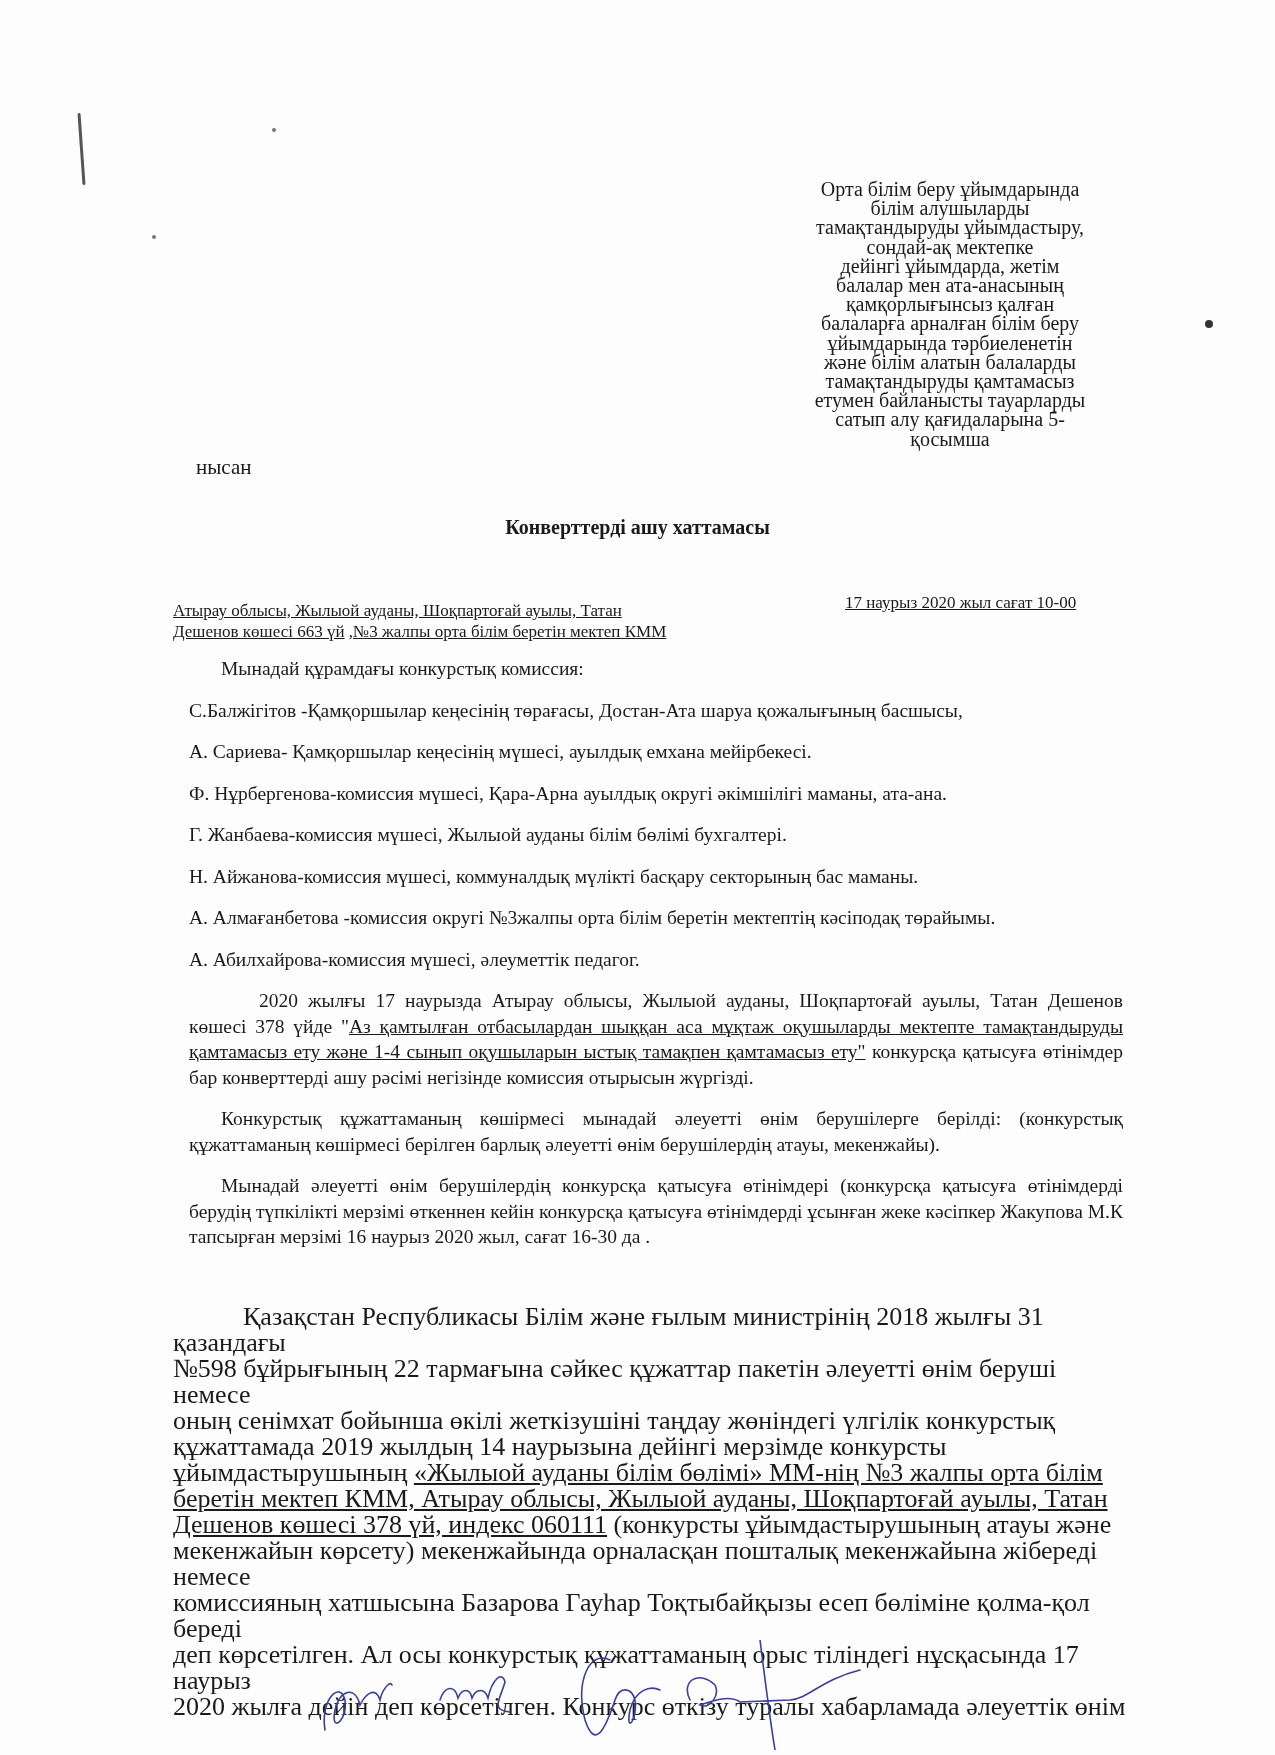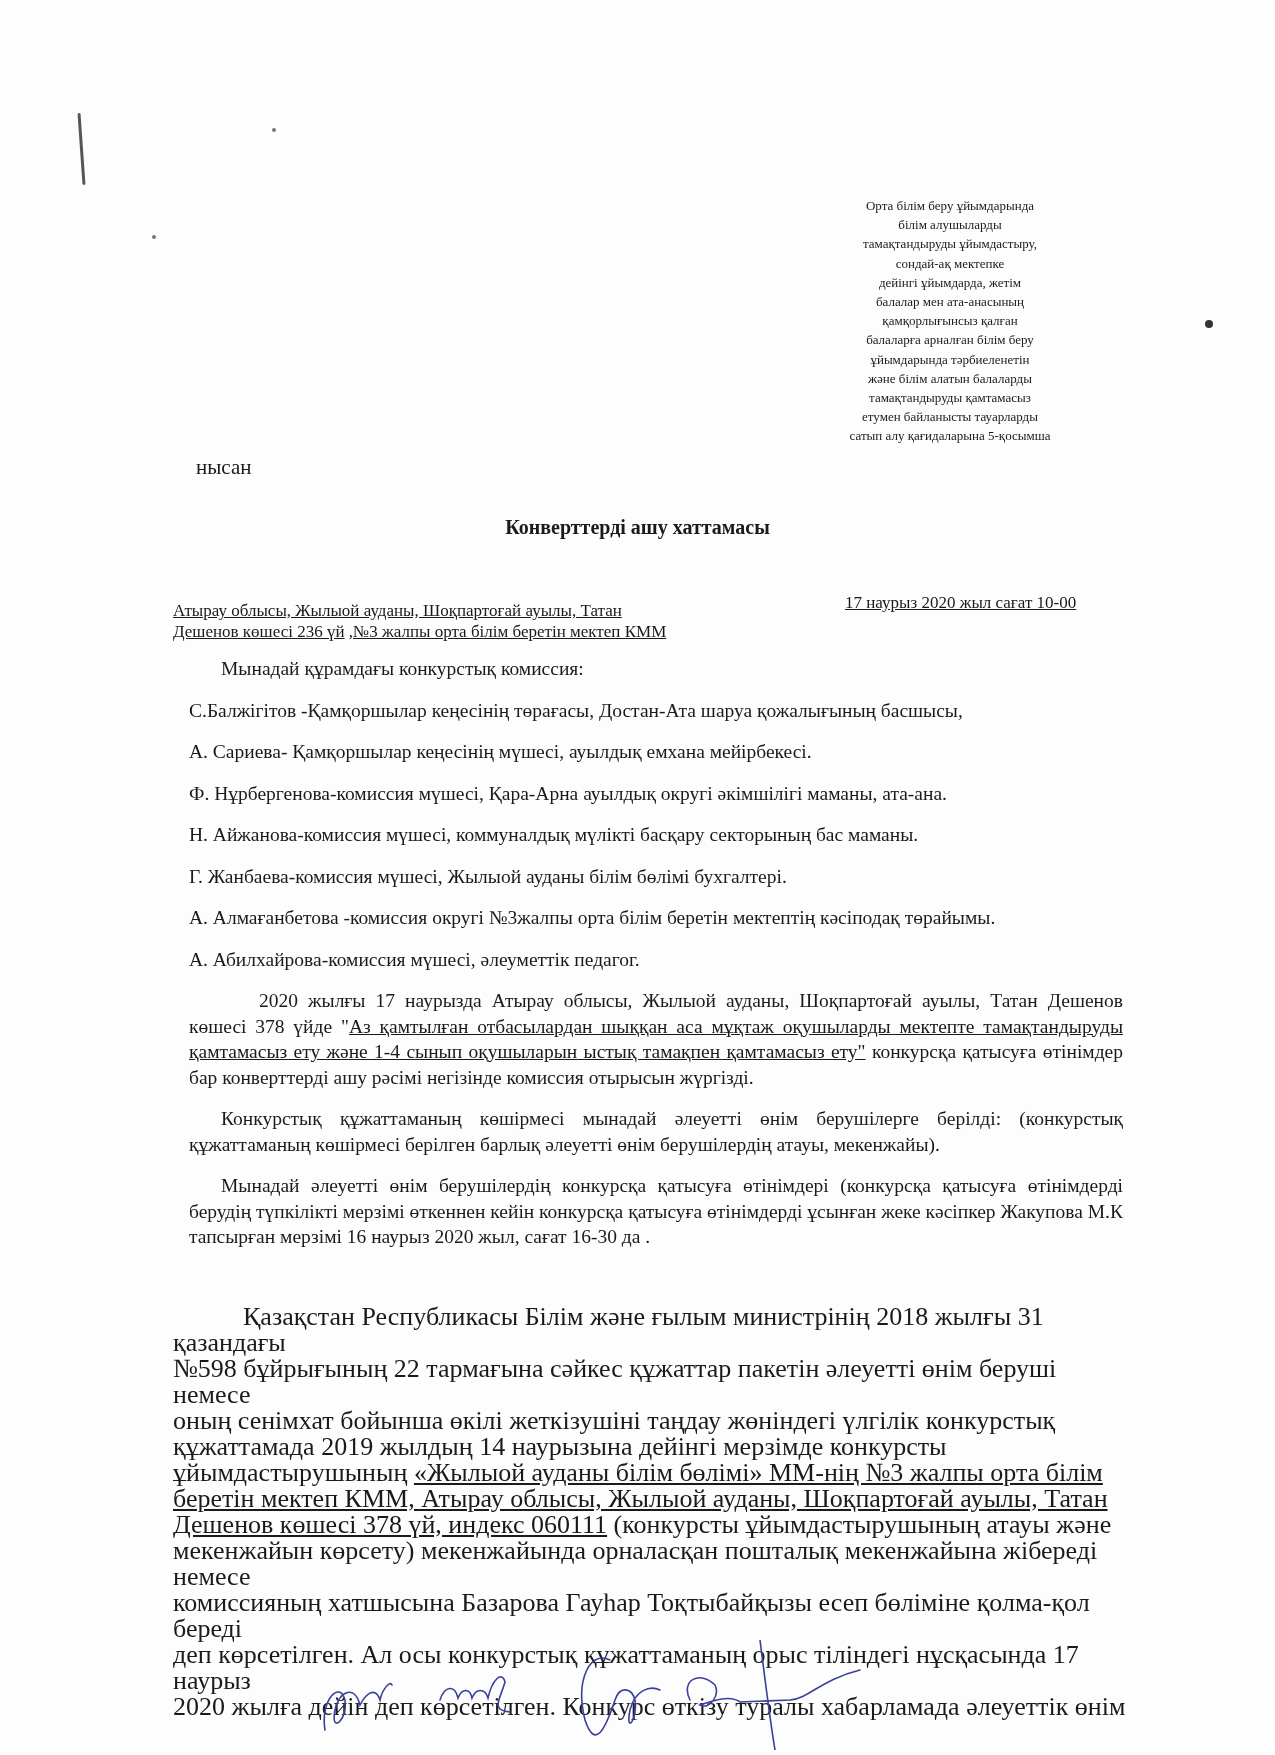--- a/index.html
+++ b/index.html
@@ -4,22 +4,22 @@
   <style>
     html, body { margin: 0; padding: 0; }
     body {
       width: 1275px; height: 1755px; background: #fdfdfd; position: relative; overflow: hidden;
       font-family: "Liberation Serif", "DejaVu Serif", serif; color: #1a1a1a;
     }
     .mark-line { position: absolute; left: 80px; top: 113px; width: 3px; height: 72px; background: #555; transform: rotate(-4deg); border-radius: 2px; }
     .dot { position: absolute; width: 4px; height: 4px; background: #777; border-radius: 50%; }
     .dot.big { width: 8px; height: 8px; background: #333; }
     .header-block {
-      position: absolute; left: 800px; top: 196px; width: 300px;
-      text-align: center; font-size: 13px; line-height: 19.2px;
+      position: absolute; left: 800px; top: 180px; width: 300px;
+      text-align: center; font-size: 20px; line-height: 19.2px;
     }
     .nysan { position: absolute; left: 196px; top: 455px; font-size: 21px; }
     .title { position: absolute; left: 0; width: 1275px; top: 516px; text-align: center; font-size: 20px; font-weight: bold; }
     .loc { position: absolute; left: 173px; top: 572px; font-size: 17px; line-height: 21px; margin-top: 28px; }
     .loc span { text-decoration: underline; }
     .date { position: absolute; left: 845px; top: 593px; font-size: 17px; text-decoration: underline; }
     .body {
       position: absolute; left: 173px; top: 640px; width: 966px; font-size: 19.5px; line-height: 25.5px;
     }
     .body p { margin: 16px; text-align: justify; }
@@ -53,31 +53,31 @@
   <div>етумен байланысты тауарларды</div>
   <div>сатып алу қағидаларына 5-қосымша</div>
 </div>
 
 <div class="nysan">нысан</div>
 
 <div class="title">Конверттерді ашу хаттамасы</div>
 
 <div class="loc">
   <div><span>Атырау облысы, Жылыой ауданы, Шоқпартоғай ауылы, Татан</span></div>
-  <div><span>Дешенов көшесі 236 үй</span><span style="text-decoration:none"> ,</span><span>№3 жалпы орта білім беретін мектеп КММ</span></div>
+  <div><span>Дешенов көшесі 663 үй</span><span style="text-decoration:none"> ,</span><span>№3 жалпы орта білім беретін мектеп КММ</span></div>
 </div>
 <div class="date">17 наурыз 2020 жыл сағат 10-00</div>
 
 <div class="body">
   <p class="indent1">Мынадай құрамдағы конкурстық комиссия:</p>
   <p>С.Балжігітов -Қамқоршылар кеңесінің төрағасы, Достан-Ата шаруа қожалығының басшысы,</p>
   <p>А. Сариева- Қамқоршылар кеңесінің мүшесі, ауылдық емхана мейірбекесі.</p>
   <p>Ф. Нұрбергенова-комиссия мүшесі, Қара-Арна ауылдық округі әкімшілігі маманы, ата-ана.</p>
+  <p>Г. Жанбаева-комиссия мүшесі, Жылыой ауданы білім бөлімі бухгалтері.</p>
   <p>Н. Айжанова-комиссия мүшесі, коммуналдық мүлікті басқару секторының бас маманы.</p>
-  <p>Г. Жанбаева-комиссия мүшесі, Жылыой ауданы білім бөлімі бухгалтері.</p>
   <p> А. Алмағанбетова -комиссия округі №3жалпы орта білім беретін мектептің кәсіподақ төрайымы.</p>
   <p>А. Абилхайрова-комиссия мүшесі, әлеуметтік педагог.</p>
   <p class="indent2"><span>2020 жылғы 17 наурызда Атырау облысы, Жылыой ауданы, Шоқпартоғай ауылы, Татан Дешенов көшесі 378 үйде "</span><span class="u">Аз қамтылған отбасылардан шыққан аса мұқтаж оқушыларды мектепте тамақтандыруды қамтамасыз ету және 1-4 сынып оқушыларын ыстық тамақпен қамтамасыз ету"</span><span> конкурсқа қатысуға өтінімдер бар конверттерді ашу рәсімі негізінде комиссия отырысын жүргізді.</span></p>
   <p class="indent1">Конкурстық құжаттаманың көшірмесі мынадай әлеуетті өнім берушілерге берілді: (конкурстық құжаттаманың көшірмесі берілген барлық әлеуетті өнім берушілердің атауы, мекенжайы).</p>
   <p class="indent1">Мынадай әлеуетті өнім берушілердің конкурсқа қатысуға өтінімдері (конкурсқа қатысуға өтінімдерді берудің түпкілікті мерзімі өткеннен кейін конкурсқа қатысуға өтінімдерді ұсынған жеке кәсіпкер Жакупова М.К тапсырған мерзімі 16 наурыз 2020 жыл, сағат 16-30 да .</p>
 </div>
 
 <div class="body2">
   <p class="indent2">Қазақстан Республикасы Білім және ғылым министрінің 2018 жылғы 31 қазандағы</p>
   <p>№598 бұйрығының 22 тармағына сәйкес құжаттар пакетін әлеуетті өнім беруші немесе</p>

